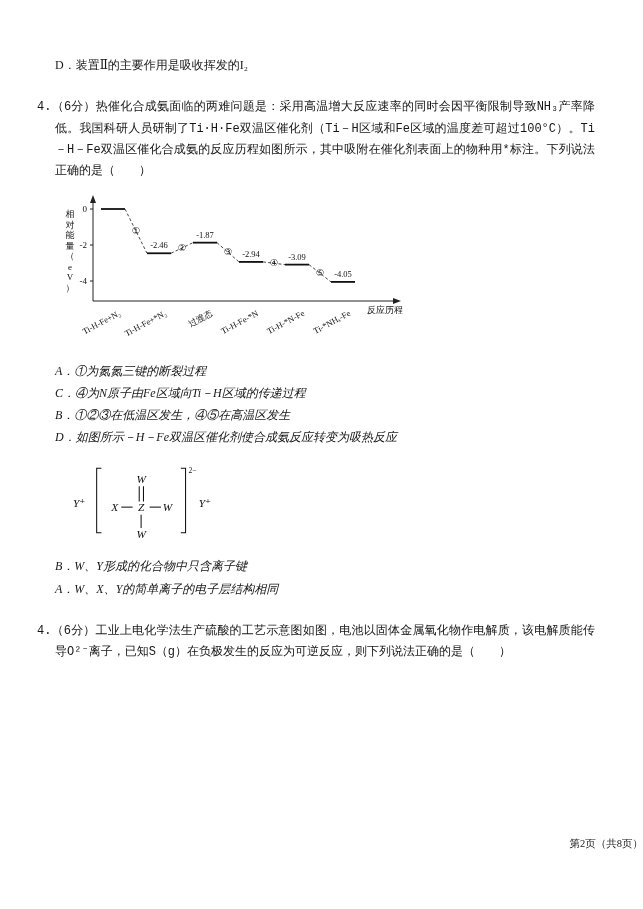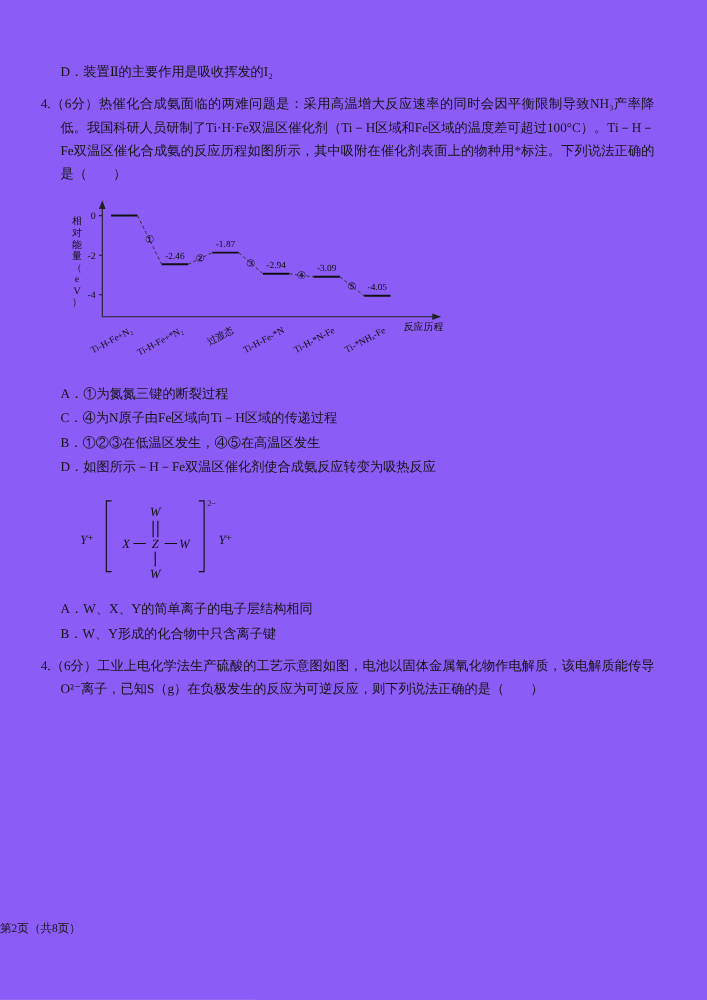--- a/index.html
+++ b/index.html
@@ -1,51 +1,51 @@
 <!DOCTYPE html>
 <html><head>
 <meta charset="utf-8">
 <style>
   * { margin:0; padding:0; box-sizing:border-box; }
   html,body { background:#e8e8e6; }
   .page {
     position:relative;
     width:643px; height:909px;
     margin:0 auto;
-    background:#8b5cf6;
+    background:#ffffff;
     font-family:"Liberation Serif","DejaVu Serif",serif;
     font-size:12px; color:#161616;
     overflow:hidden;
   }
   .content { padding:56px 48px 0 37px; }
   .hang {
     padding-left:18px; text-indent:-18px;
     line-height:1.78; text-align:justify;
   }
-  .q-stem { margin-top:9px; }
+  .q-stem { margin-top:22px;font-family:Liberation Mono, monospace; }
   .opt-line { margin-left:18px; line-height:1.6; }
   .options { margin-top:13px; margin-bottom:4px; }
-  .options .opt-line { margin-top:3px; }
+  .options .opt-line { margin-top:3px;font-style:italic; }
   #energy-chart { display:block; margin:8px 0 0 22px; }
   #energy-chart text { font-family:"Liberation Serif","DejaVu Serif",serif; }
   .axis { stroke:#222; stroke-width:1; fill:none; }
   .axfill { fill:#222; stroke:none; }
   .level { stroke:#111; stroke-width:1.8; }
   .conn { stroke:#333; stroke-width:0.9; stroke-dasharray:3 2.2; fill:none; }
   .tick { font-size:9px; fill:#111; }
   .val { font-size:8.5px; fill:#111; }
   .spec { font-size:8.5px; fill:#111; }
   .marker { font-size:9.5px; fill:#111; }
   #structure { display:block; margin:10px 0 2px 30px; }
   #structure .sym, #structure .ion { font-size:12px; font-style:italic; fill:#111; }
   #structure .charge { font-size:8px; fill:#111; }
   .stroke { stroke:#111; stroke-width:1.1; fill:none; }
   .footer {
     position:absolute; left:0; right:0; bottom:58px;
-    text-align:left; font-size:10.5px; color:#161616;
+    text-align:right; font-size:10.5px; color:#161616;
   }
 </style>
 </head>
 <body>
 
 <div class="page">
   <div class="content">
 
     <div class="opt-line">D．装置Ⅱ的主要作用是吸收挥发的I₂</div>
 
@@ -118,23 +118,23 @@
       <text class="sym" x="106" y="57" text-anchor="middle">W</text>
       <line class="stroke" x1="78" y1="61" x2="78" y2="75"></line>
       <text class="sym" x="78" y="86" text-anchor="middle">W</text>
       <path class="stroke" d="M120,12 h5 v68 h-5"></path>
       <text class="charge" x="128" y="17">2−</text>
       <text class="ion" x="139" y="53">Y⁺</text>
     </svg>
 
     <div class="options">
 
+        <div class="opt-line">B．W、Y形成的化合物中只含离子键</div>
+
         <div class="opt-line">A．W、X、Y的简单离子的电子层结构相同</div>
-
-        <div class="opt-line">B．W、Y形成的化合物中只含离子键</div>
 
 
       </div>
 
     <div class="hang q-stem">4.（6分）工业上电化学法生产硫酸的工艺示意图如图，电池以固体金属氧化物作电解质，该电解质能传导O²⁻离子，已知S（g）在负极发生的反应为可逆反应，则下列说法正确的是（　　）</div>
 
   </div>
 
   <div class="footer">第2页（共8页）</div>
 </div>

